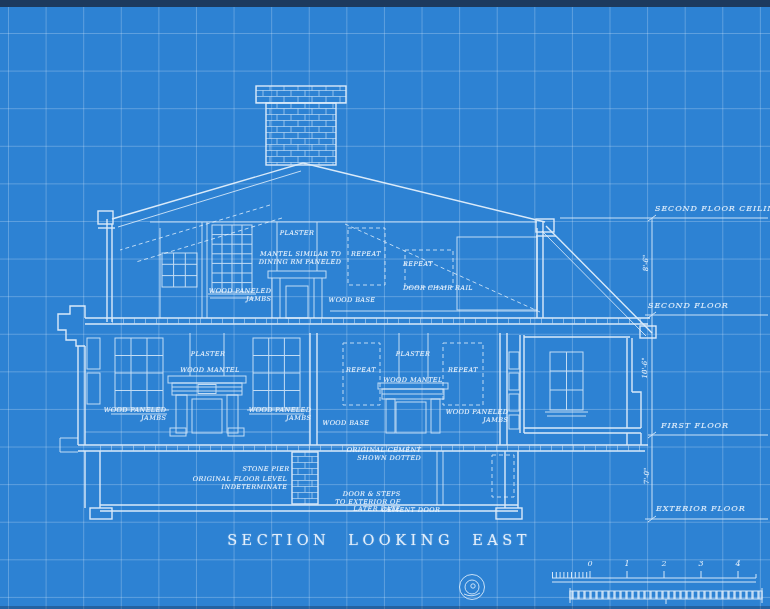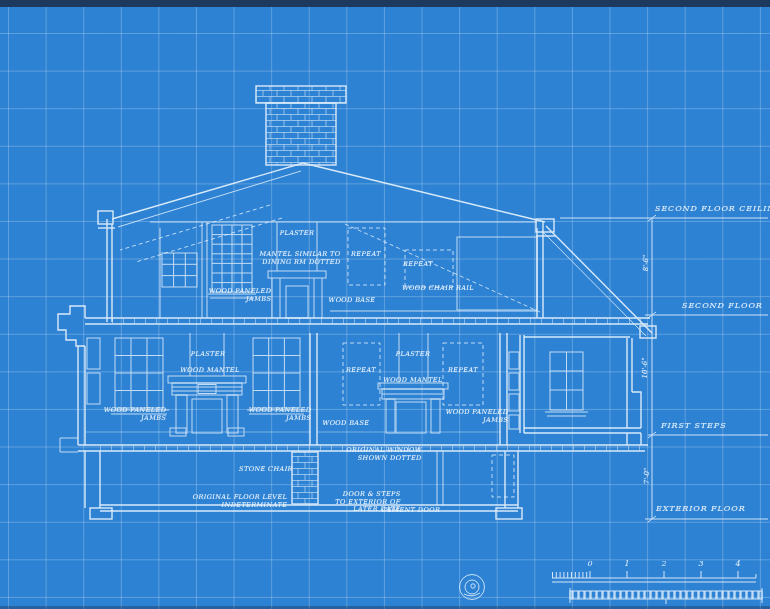--- a/index.html
+++ b/index.html
@@ -258,60 +258,61 @@
     <g stroke="rgba(238,248,255,.8)" stroke-width="1" fill="none">
       <circle cx="472" cy="587" r="12.5"></circle>
       <circle cx="472" cy="587" r="7"></circle>
       <circle cx="473" cy="586" r="2.2"></circle>
       <path d="M464,594 q8,4 16,-1"></path>
     </g>
   </svg>
 
   <div class="lbl" style="left:297px;top:230px">PLASTER</div>
   <div class="lbl" style="left:300px;top:251px">MANTEL SIMILAR TO
-DINING RM DOTTED</div>
+DINING RM PANELED</div>
   <div class="lbl" style="left:366px;top:251px">REPEAT</div>
   <div class="lbl" style="left:240px;top:288px">WOOD PANELED
 JAMBS</div>
   <div class="lbl" style="left:352px;top:297px">WOOD BASE</div>
   <div class="lbl" style="left:418px;top:261px">REPEAT</div>
-  <div class="lbl" style="left:438px;top:285px">WOOD CHAIR RAIL</div>
+  <div class="lbl" style="left:438px;top:285px">DOOR CHAIR RAIL</div>
 
   <div class="lbl" style="left:208px;top:351px">PLASTER</div>
   <div class="lbl" style="left:210px;top:367px">WOOD MANTEL</div>
   <div class="lbl" style="left:135px;top:407px">WOOD PANELED
 JAMBS</div>
   <div class="lbl" style="left:280px;top:407px">WOOD PANELED
 JAMBS</div>
   <div class="lbl" style="left:413px;top:351px">PLASTER</div>
   <div class="lbl" style="left:361px;top:367px">REPEAT</div>
   <div class="lbl" style="left:463px;top:367px">REPEAT</div>
   <div class="lbl" style="left:413px;top:377px">WOOD MANTEL</div>
   <div class="lbl" style="left:346px;top:420px">WOOD BASE</div>
   <div class="lbl" style="left:477px;top:409px">WOOD PANELED
 JAMBS</div>
 
-  <div class="lbl" style="left:266px;top:466px">STONE CHAIR</div>
-  <div class="lbl" style="left:384px;top:447px">ORIGINAL WINDOW
+  <div class="lbl" style="left:266px;top:466px">STONE PIER</div>
+  <div class="lbl" style="left:384px;top:447px">ORIGINAL CEMENT
 SHOWN DOTTED</div>
   <div class="lbl" style="left:368px;top:491px">DOOR &amp; STEPS
 TO EXTERIOR OF
 LATER DATE</div>
-  <div class="lbl" style="left:240px;top:494px">ORIGINAL FLOOR LEVEL
+  <div class="lbl" style="left:240px;top:476px">ORIGINAL FLOOR LEVEL
 INDETERMINATE</div>
   <div class="lbl" style="left:411px;top:507px">CEMENT DOOR</div>
 
   <div class="flbl" style="left:655px;top:205px">SECOND FLOOR CEILING</div>
-  <div class="flbl" style="left:682px;top:302px">SECOND FLOOR</div>
-  <div class="flbl" style="left:661px;top:422px">FIRST STEPS</div>
+  <div class="flbl" style="left:648px;top:302px">SECOND FLOOR</div>
+  <div class="flbl" style="left:661px;top:422px">FIRST FLOOR</div>
   <div class="flbl" style="left:656px;top:505px">EXTERIOR FLOOR</div>
 
   <div class="dim" style="left:646px;top:263px">8'-6"</div>
   <div class="dim" style="left:645px;top:368px">10'-6"</div>
   <div class="dim" style="left:647px;top:476px">7'-0"</div>
 
+  <div id="title">SECTION LOOKING EAST</div>
 
   <span class="scnum" style="left:590px">0</span>
   <span class="scnum" style="left:627px">1</span>
   <span class="scnum" style="left:664px">2</span>
   <span class="scnum" style="left:701px">3</span>
   <span class="scnum" style="left:738px">4</span>
 </div>
 
 </body></html>

